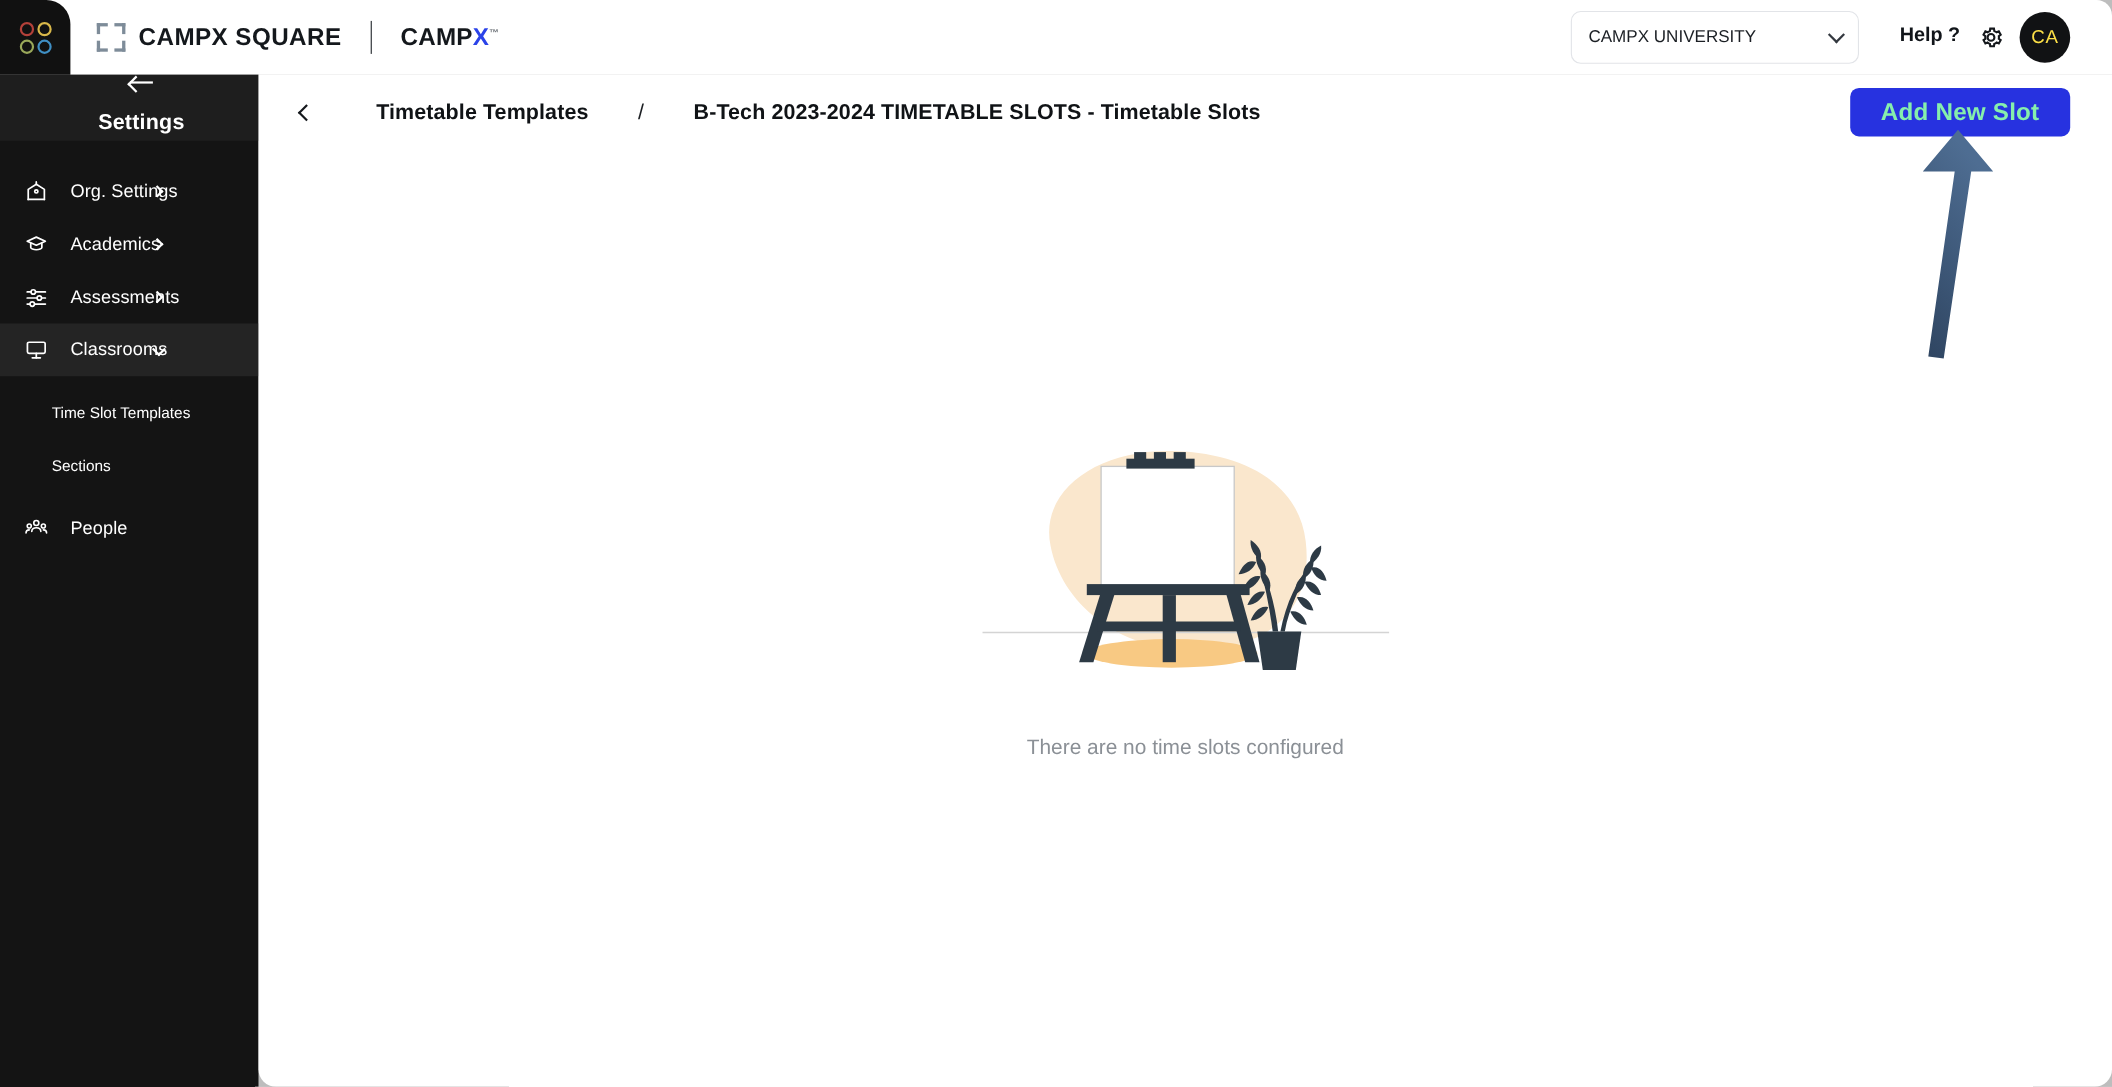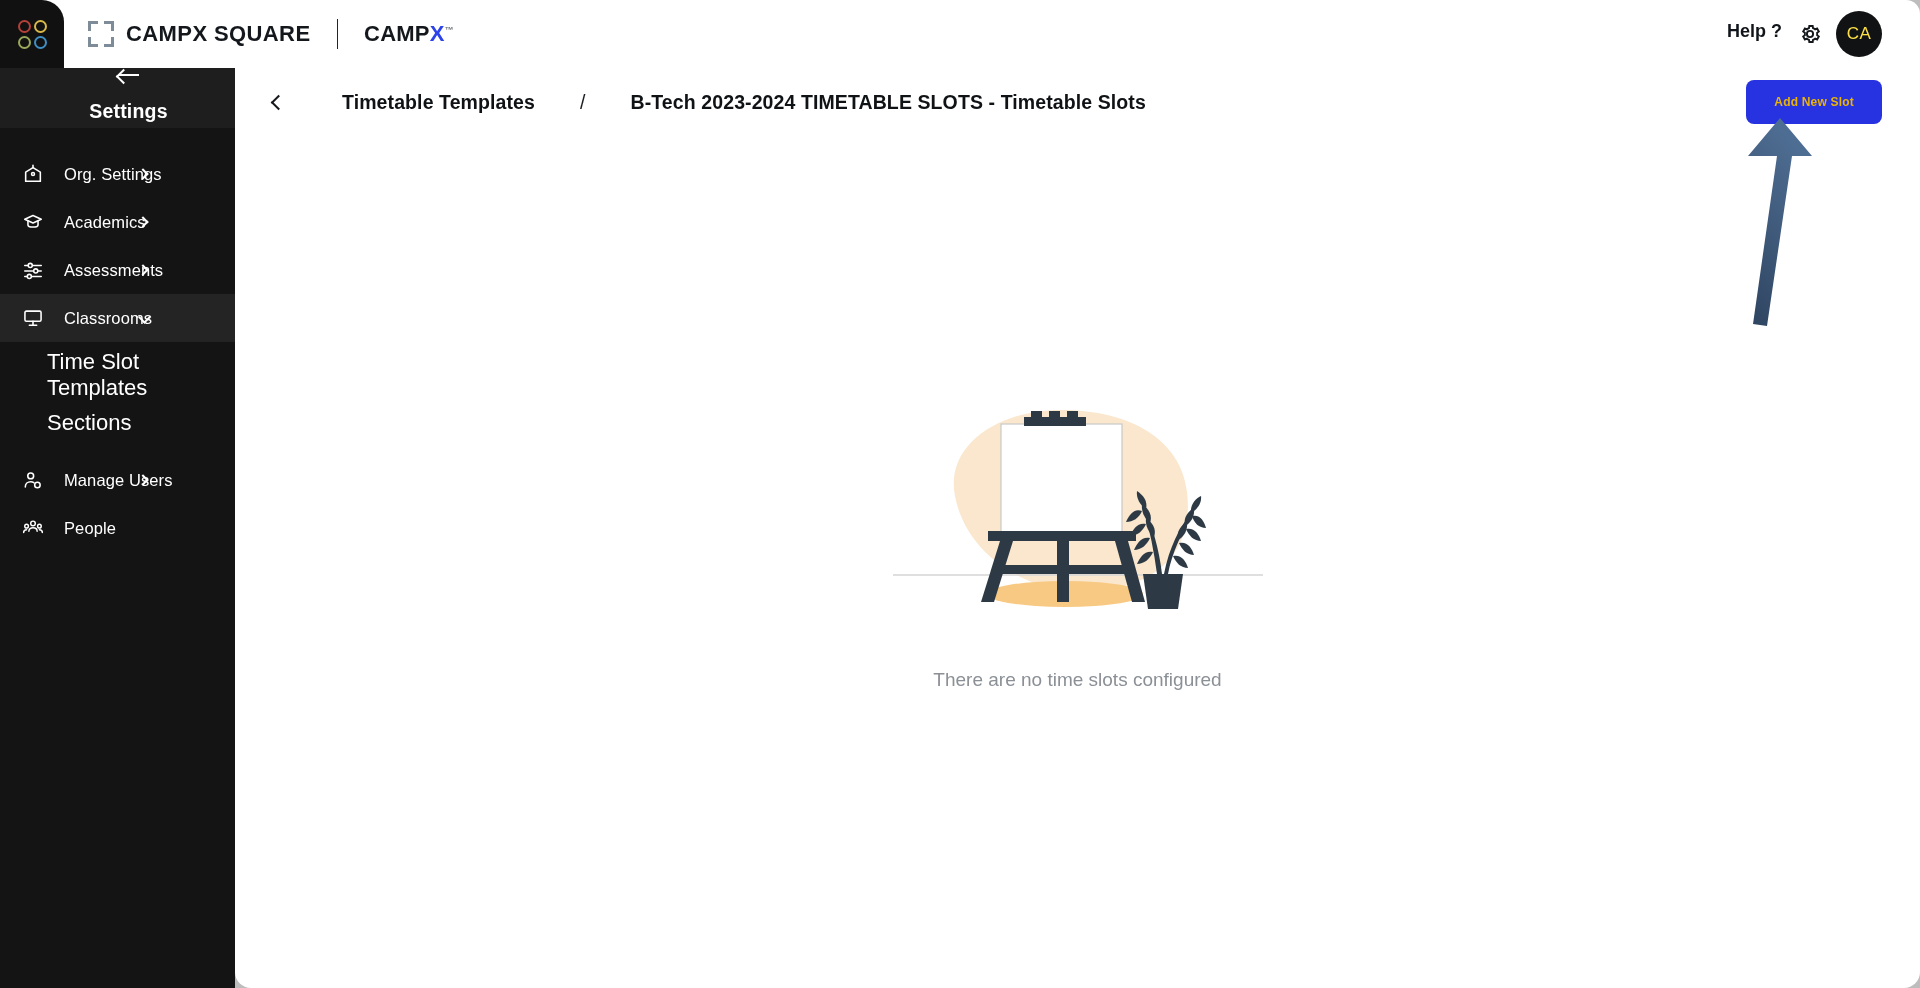--- a/index.html
+++ b/index.html
@@ -123,21 +123,21 @@
     transform: rotate(45deg);
   }
   .chev-d {
     position:absolute; right: 86px; top: 19px;
     width: 9px; height: 9px; border-right: 2px solid #fff; border-bottom: 2px solid #fff;
     transform: rotate(45deg);
   }
   .sub-item {
     height: 48px; display: flex; align-items: center; padding-left: 47px;
   }
-  .sub-item span { font-size: 22px; color: #ffffff; font-weight: 400; }
+  .sub-item span { font-size: 14px; color: #ffffff; font-weight: 400; }
   .gap { height: 9px; }
 
   
   .content {
     position: absolute; left: 235px; top: 68px;
     width: 1685px; height: 920px;
     background: #ffffff;
     border-bottom-left-radius: 16px;
     border-bottom-right-radius: 16px;
     overflow: hidden;
@@ -146,22 +146,22 @@
     height: 68px; display: flex; align-items: center; padding: 0 22px 0 38px; gap: 36px;
   }
   .back-chev {
     width: 11px; height: 11px; border-left: 2.4px solid #15181c; border-bottom: 2.4px solid #15181c;
     transform: rotate(45deg); margin-right: 22px;
   }
   .crumb { font-size: 19.5px; font-weight: 700; color: #101316; letter-spacing: .1px; }
   .crumb.sep { margin: 0 9px; font-weight: 400; color: #1b1e22; }
   .spacer { flex: 1; }
   .btn-primary {
-    background: #2732e0; color: #eab308; border: none; border-radius: 8px;
-    height: 44px; padding: 0 28px; font-size: 12px; font-weight: 700;
+    background: #2732e0; color: #86efac; border: none; border-radius: 8px;
+    height: 44px; padding: 0 28px; font-size: 22px; font-weight: 700;
     font-family: "Liberation Sans", sans-serif; letter-spacing: .2px;
     margin-right: 16px;
   }
 
   .empty-wrap {
     position: absolute; left: 0; top: 330px; width: 100%;
     display: flex; flex-direction: column; align-items: center;
   }
   .empty-text {
     margin-top: 36px; font-size: 19px; color: #8b9096; font-weight: 500;
@@ -191,20 +191,24 @@
         <i></i>
           <i></i>
           <i></i>
           <i></i>
       </div>
       <div class="brand-title">CAMPX SQUARE</div>
       <div class="brand-div"></div>
       <div class="brand-alt"><span>CAMP</span><span class="x">X</span><span class="tm">™</span></div>
     </div>
 
+    <div class="org-select">
+      <span>CAMPX UNIVERSITY</span>
+      <div class="chev-dn"></div>
+    </div>
 
     <div class="help-link">Help ?</div>
 
     <div class="gear">
       <svg viewBox="0 0 24 24" width="24" height="24" fill="none" stroke="#15181c" stroke-width="1.9">
         <circle cx="12" cy="12" r="3.1"></circle>
         <path d="M19.2 12a7.3 7.3 0 0 0-.1-1.2l1.7-1.3-1.7-3-2 .8a7.2 7.2 0 0 0-2.1-1.2l-.3-2.1h-3.4l-.3 2.1a7.2 7.2 0 0 0-2.1 1.2l-2-.8-1.7 3 1.7 1.3a7.3 7.3 0 0 0 0 2.4l-1.7 1.3 1.7 3 2-.8a7.2 7.2 0 0 0 2.1 1.2l.3 2.1h3.4l.3-2.1a7.2 7.2 0 0 0 2.1-1.2l2 .8 1.7-3-1.7-1.3c.06-.39.1-.79.1-1.2z"></path>
       </svg>
     </div>
 
@@ -277,31 +281,20 @@
       <div class="sub-item">
         <span>Time Slot Templates</span>
       </div>
 
       <div class="sub-item">
         <span>Sections</span>
       </div>
 
       <div class="gap"></div>
 
-      <div class="nav-item">
-        <span class="nav-ico">
-          <svg viewBox="0 0 24 24" width="22" height="22" fill="none" stroke="#fff" stroke-width="1.7" stroke-linecap="round" stroke-linejoin="round">
-            <circle cx="9.5" cy="7.5" r="3.2"></circle>
-              <path d="M3.6 19.5c0-3.3 2.6-5.6 5.9-5.6 1.3 0 2.5.35 3.4.96"></path>
-            <circle cx="16.8" cy="17.4" r="3"></circle>
-          </svg>
-        </span>
-        <span class="nav-label">Manage Users</span>
-        <span class="chev-r"></span>
-      </div>
 
       <div class="nav-item">
         <span class="nav-ico">
           <svg viewBox="0 0 24 24" width="22" height="22" fill="none" stroke="#fff" stroke-width="1.6" stroke-linecap="round" stroke-linejoin="round">
             <circle cx="12" cy="7" r="2.5"></circle>
               <path d="M7.5 15.5c0-2.3 2-3.8 4.5-3.8s4.5 1.5 4.5 3.8"></path>
             <circle cx="5" cy="10" r="2"></circle>
               <path d="M1.8 17c0-1.9 1.4-3.1 3.2-3.1"></path>
             <circle cx="19" cy="10" r="2"></circle>
               <path d="M22.2 17c0-1.9-1.4-3.1-3.2-3.1"></path>

